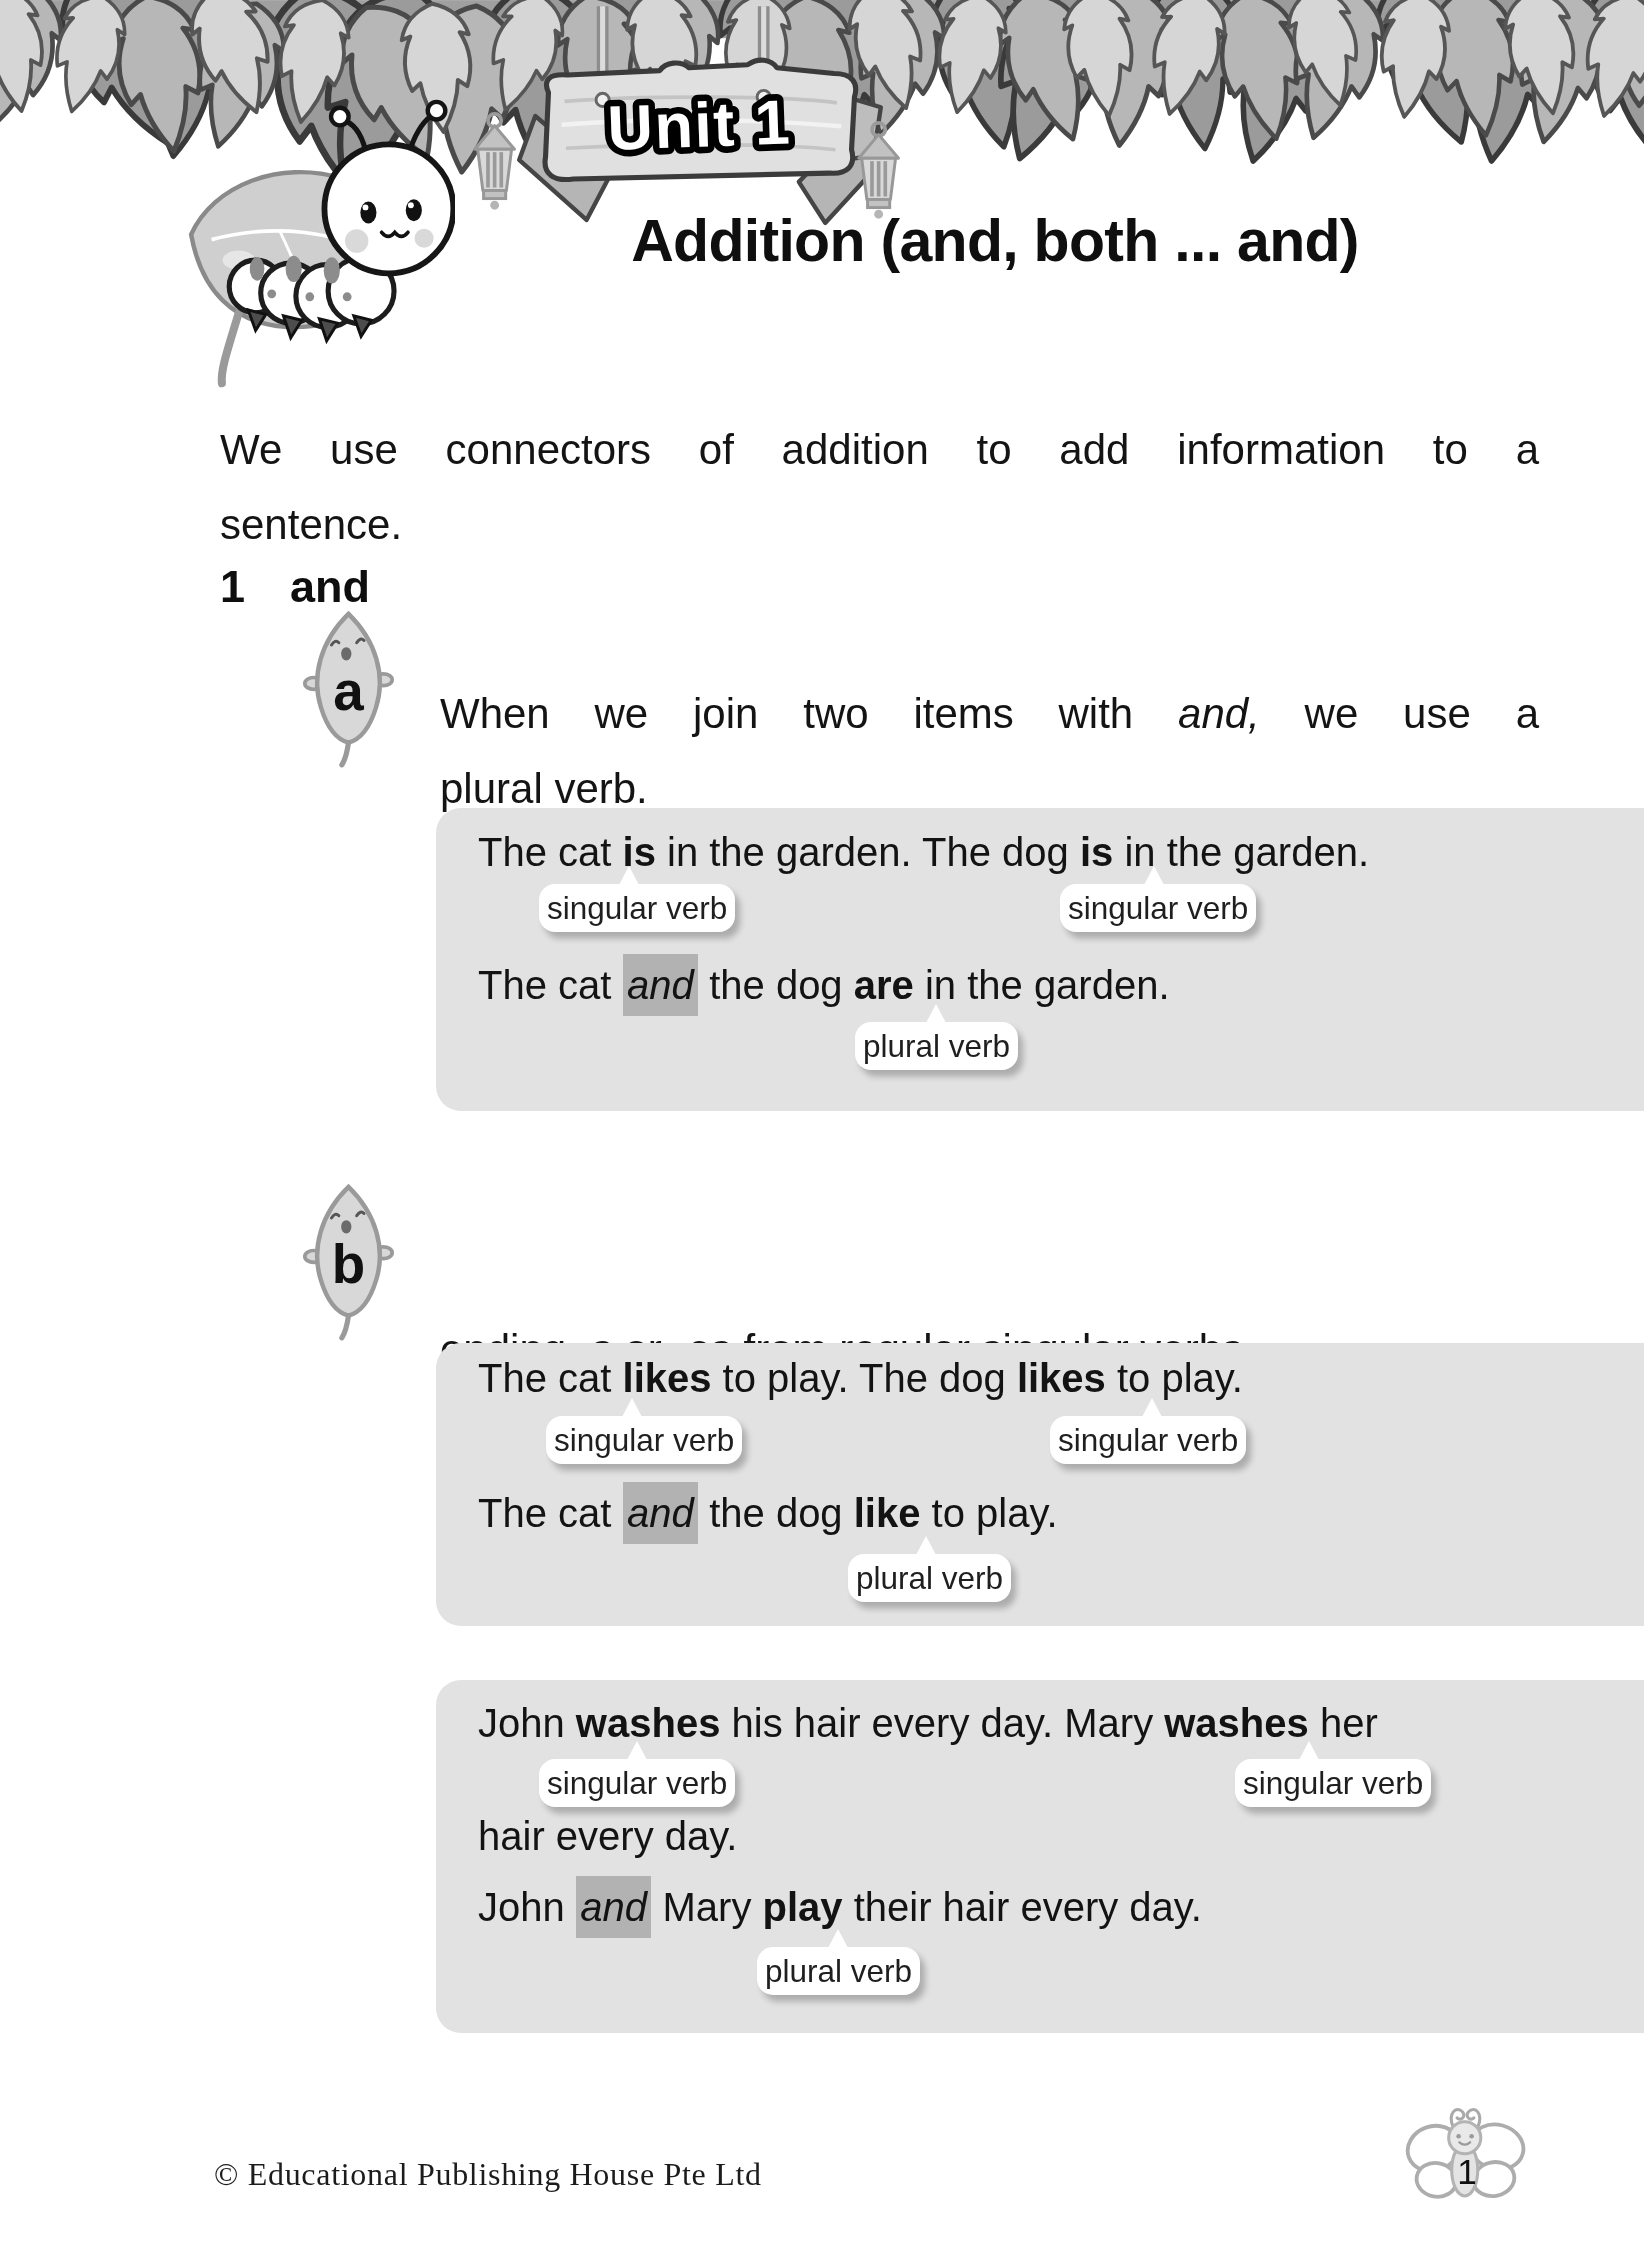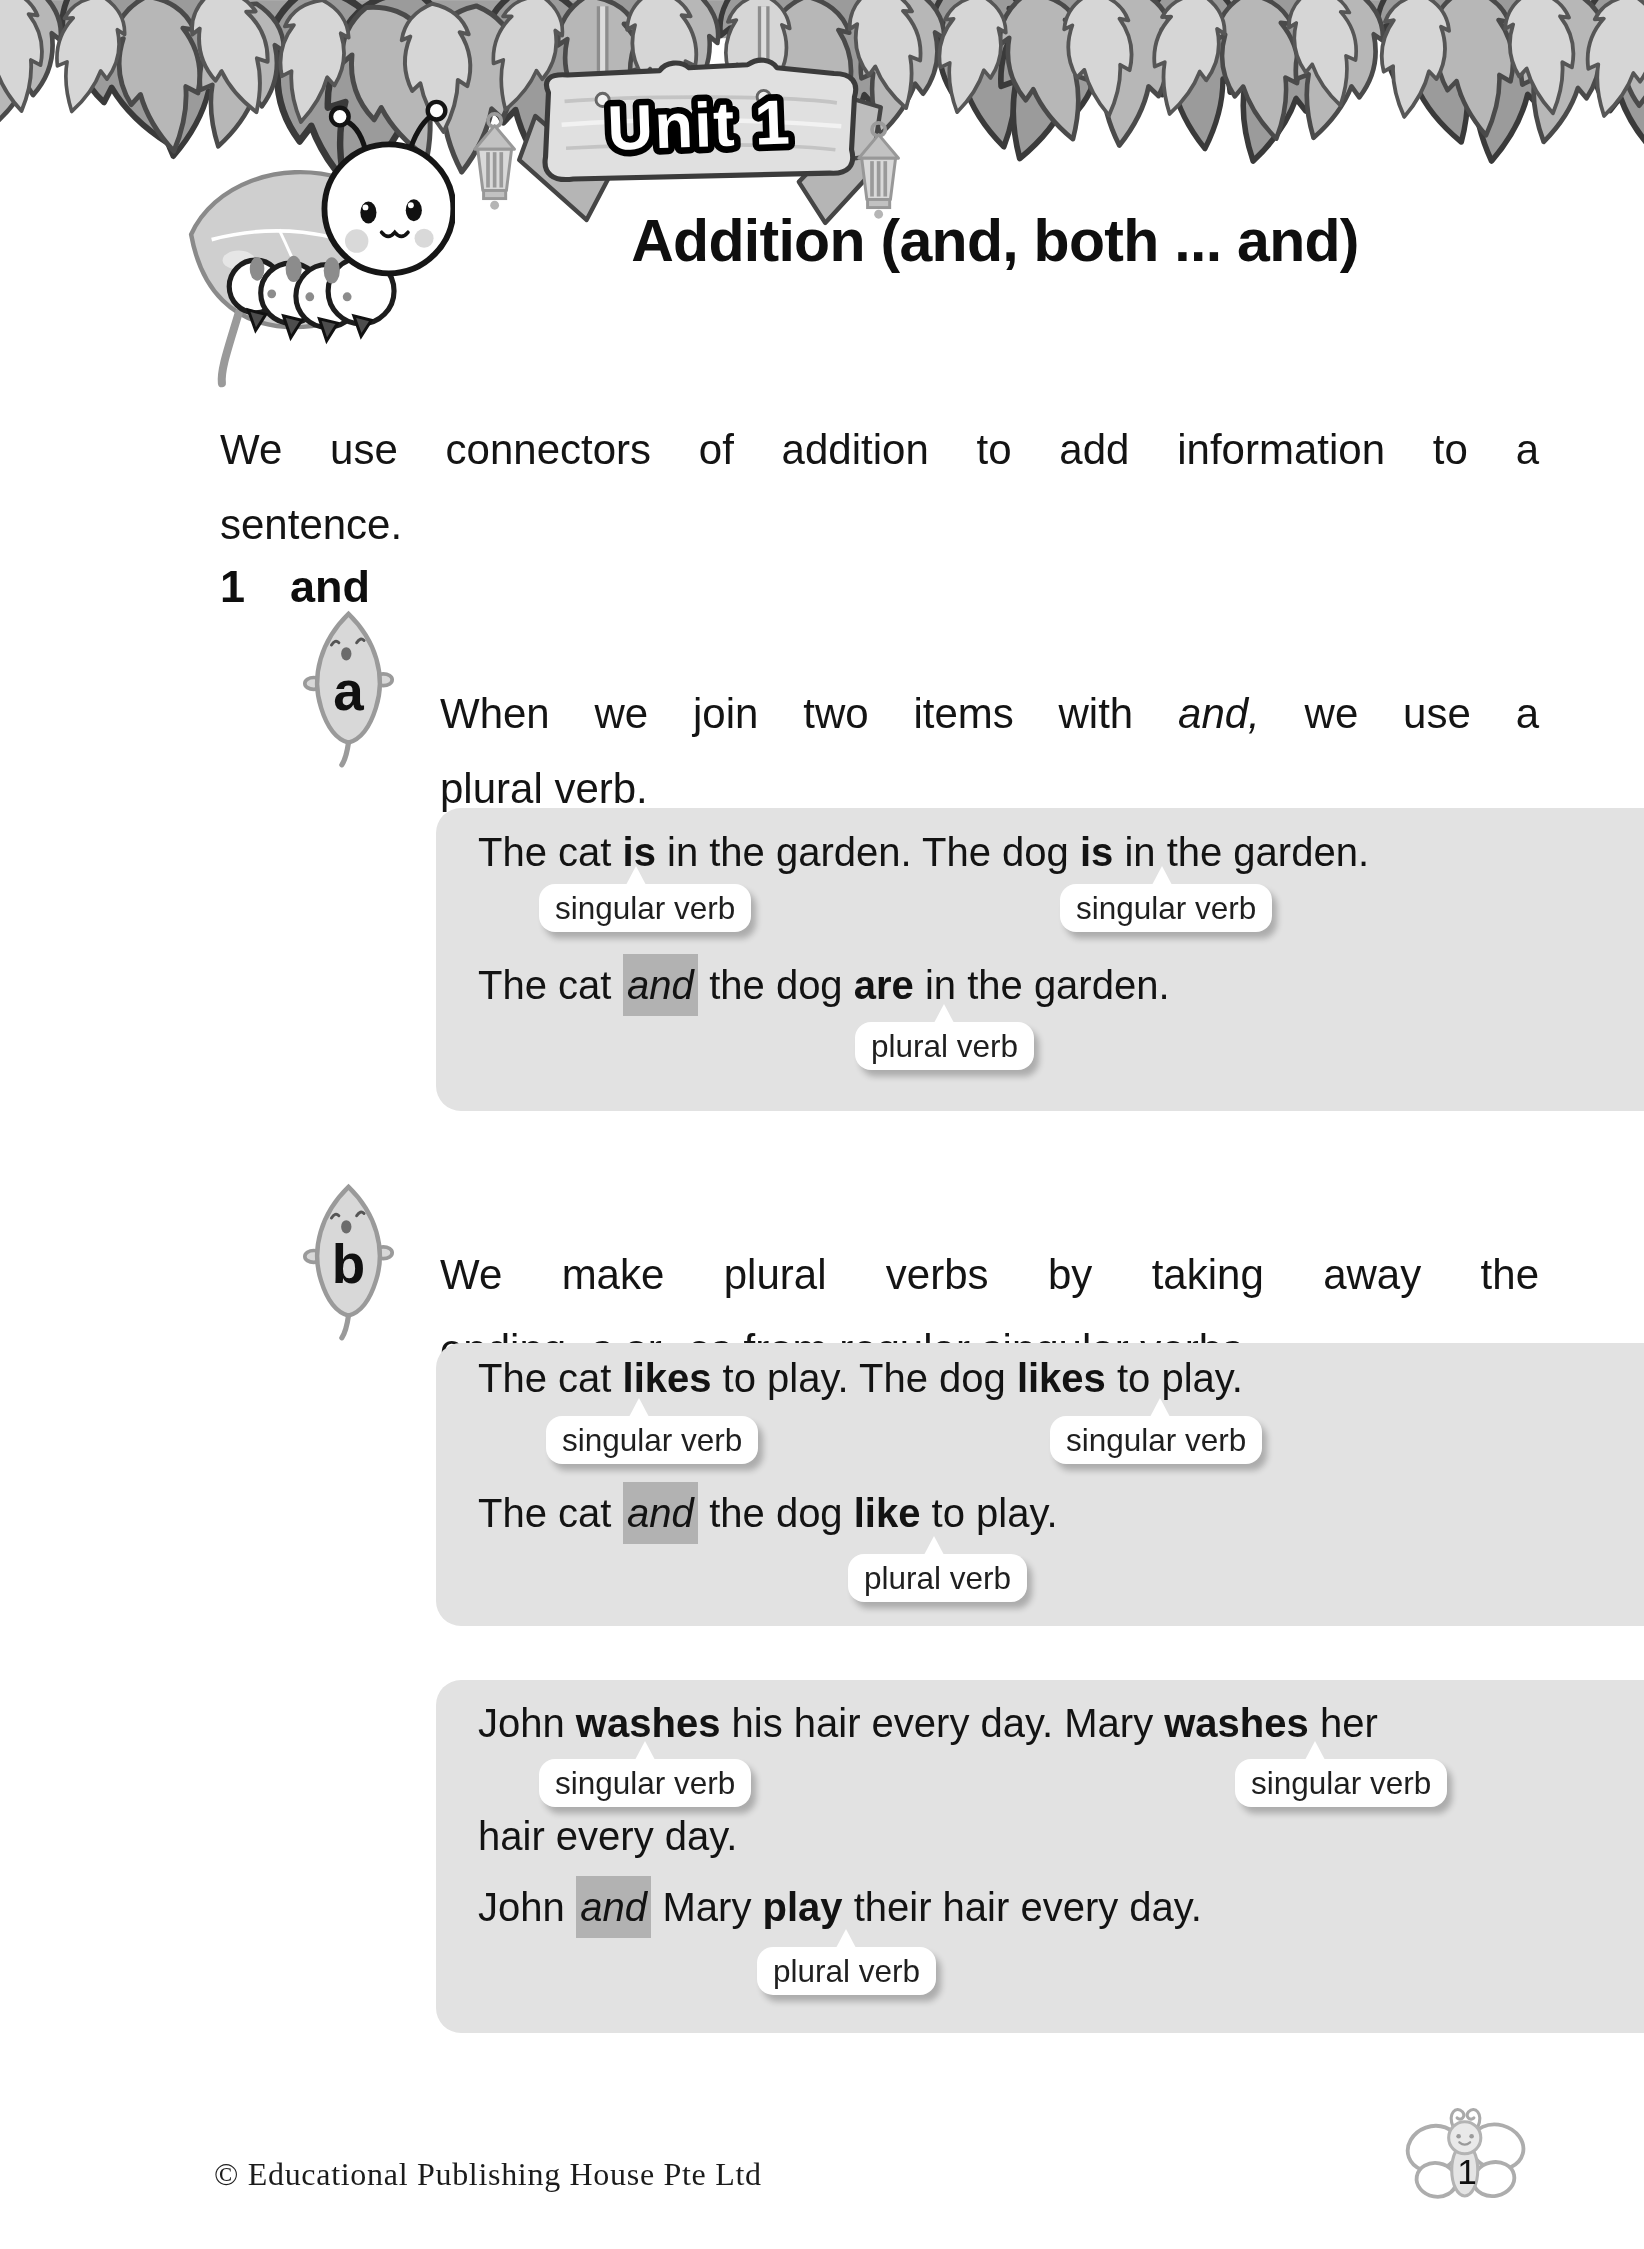--- a/index.html
+++ b/index.html
@@ -32,21 +32,21 @@
 
   .leafmark{position:absolute;width:111px;height:161px;}
   .leafmark.a{left:293px;top:607px;}
   .leafmark.b2{left:293px;top:1180px;}
 
   
   .xbox{position:absolute;left:436px;width:1314px;background:#e2e2e2;border-radius:25px;}
   .bline{position:absolute;left:42px;width:1048px;margin:0;font-size:40px;color:#131313;white-space:nowrap;}
   .callout{
     position:absolute;background:#ffffff;border-radius:16px;height:48px;line-height:48px;
-    padding:0 16px;font-size:31.5px;color:#1f1f1f;white-space:nowrap;
+    padding:0 8px;font-size:31.5px;color:#1f1f1f;white-space:nowrap;
     box-shadow:5.1px 6.6px 6.6px rgba(0,0,0,.24);
   }
   .callout::before{
     content:"";position:absolute;top:-17.6px;left:var(--ptr,46%);margin-left:-10.3px;
     width:0;height:0;border:solid transparent;border-width:0 10.3px 19px 10.3px;border-bottom-color:#fff;
   }
 
   
   .footer-copy{
     position:absolute;left:209px;top:2151px;margin:5px;
@@ -233,21 +233,20 @@
   <svg class="leafmark b2" viewBox="0 0 150 215" aria-hidden="true">
     <ellipse cx="28" cy="102" rx="12" ry="8" fill="#d8d8d8" stroke="#9a9a9a" stroke-width="5"></ellipse>
     <ellipse cx="122" cy="97" rx="12" ry="8" fill="#d8d8d8" stroke="#9a9a9a" stroke-width="5"></ellipse>
     <path d="M75,8 C112,44 126,92 112,135 C103,164 90,178 75,182 C60,178 47,164 38,135 C24,92 38,44 75,8 Z" fill="#d8d8d8" stroke="#9a9a9a" stroke-width="6"></path>
     <path d="M75,182 C73,196 70,206 66,212" fill="none" stroke="#9a9a9a" stroke-width="7" stroke-linecap="round"></path>
     <path d="M52,50 q5,-8 10,-3" fill="none" stroke="#555" stroke-width="4" stroke-linecap="round"></path>
     <path d="M86,47 q5,-8 10,-3" fill="none" stroke="#555" stroke-width="4" stroke-linecap="round"></path>
     <ellipse cx="72" cy="62" rx="7" ry="9" fill="#6b6b6b"></ellipse>
     <text x="75" y="138" text-anchor="middle" font-size="74" font-weight="bold" fill="#111">b</text>
   </svg>
-  <p class="tline itemline jline" style="top:1209px">We make plural verbs by taking away the</p>
   <p class="tline itemline" style="top:1284px">ending -s or -es from regular singular verbs.</p>
 
   <section class="xbox" style="top:1343px;height:283px">
     <p class="bline" style="top:13px"><span>The cat </span><span class="b">likes</span><span> to play. The dog </span><span class="b">likes</span><span> to play.</span></p>
     <div class="callout" style="left:110px;top:73px;--ptr:44%">singular verb</div>
     <div class="callout" style="left:614px;top:73px;--ptr:52%">singular verb</div>
     <p class="bline" style="top:148px"><span>The cat </span><span class="hl">and</span><span> the dog </span><span class="b">like</span><span> to play.</span></p>
     <div class="callout" style="left:412px;top:211px;--ptr:48%">plural verb</div>
   </section>
 

